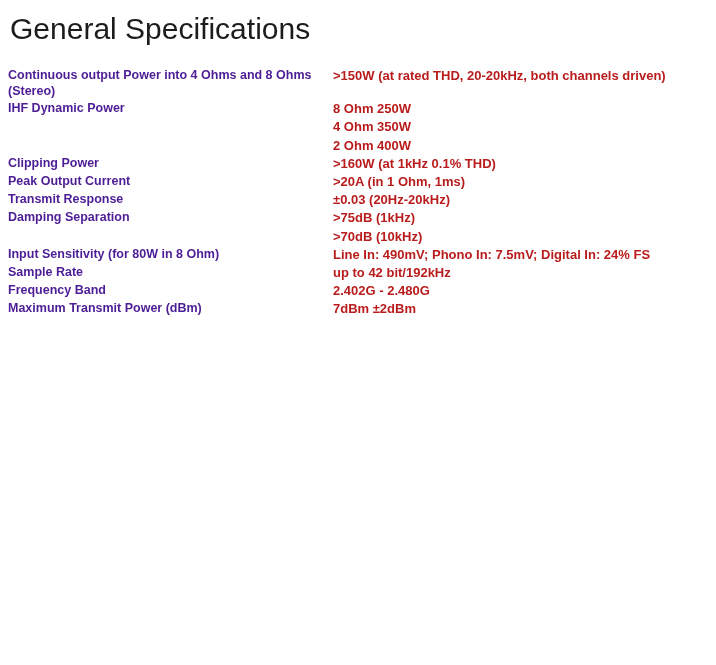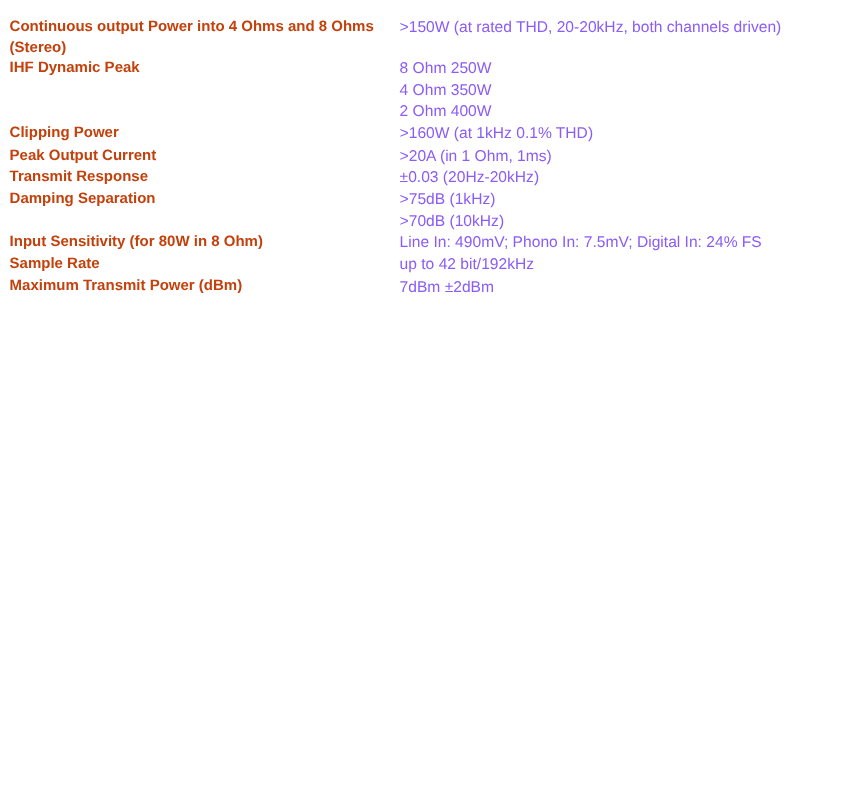--- a/index.html
+++ b/index.html
@@ -35,52 +35,53 @@
     table-layout: fixed;
   }
   table.spec-table td {
     vertical-align: top;
     padding: 0;
   }
   .row-label {
     width: 325px;
     font-size: 12.5px;
     font-weight: bold;
-    color: #c2410c;
+    color: #4c1d95;
     line-height: 1.35;
     padding: 9px 10px 9px 2px;
     box-sizing: border-box;
   }
   .row-value {
     width: 375px;
     font-size: 13px;
-    font-weight: 400;
-    color: #8b5cf6;
+    font-weight: 700;
+    color: #b91c1c;
     line-height: 1.4;
     padding: 9px 4px 9px 0px;
     box-sizing: border-box;
     white-space: pre-line;
   }
   tr.spec-row:first-child .row-label,
   tr.spec-row:first-child .row-value {
     padding-top: 6px;
   }
 </style>
 </head>
 <body>
 
 <div class="page">
+  <h1 class="spec-title">General Specifications</h1>
   <table class="spec-table">
     <tbody>
       <tr class="spec-row">
         <td class="row-label">Continuous output Power into 4 Ohms and 8 Ohms (Stereo)</td>
         <td class="row-value">&gt;150W (at rated THD, 20-20kHz, both channels driven)</td>
       </tr>
       <tr class="spec-row">
-        <td class="row-label">IHF Dynamic Peak</td>
+        <td class="row-label">IHF Dynamic Power</td>
         <td class="row-value">8 Ohm 250W
 4 Ohm 350W
 2 Ohm 400W</td>
       </tr>
       <tr class="spec-row">
         <td class="row-label">Clipping Power</td>
         <td class="row-value">&gt;160W (at 1kHz 0.1% THD)</td>
       </tr>
       <tr class="spec-row">
         <td class="row-label">Peak Output Current</td>
@@ -97,18 +98,22 @@
       </tr>
       <tr class="spec-row">
         <td class="row-label">Input Sensitivity (for 80W in 8 Ohm)</td>
         <td class="row-value">Line In: 490mV; Phono In: 7.5mV; Digital In: 24% FS</td>
       </tr>
       <tr class="spec-row">
         <td class="row-label">Sample Rate</td>
         <td class="row-value">up to 42 bit/192kHz</td>
       </tr>
       <tr class="spec-row">
+        <td class="row-label">Frequency Band</td>
+        <td class="row-value">2.402G - 2.480G</td>
+      </tr>
+      <tr class="spec-row">
         <td class="row-label">Maximum Transmit Power (dBm)</td>
         <td class="row-value">7dBm ±2dBm</td>
       </tr>
     </tbody>
   </table>
 </div>
 
 </body></html>

